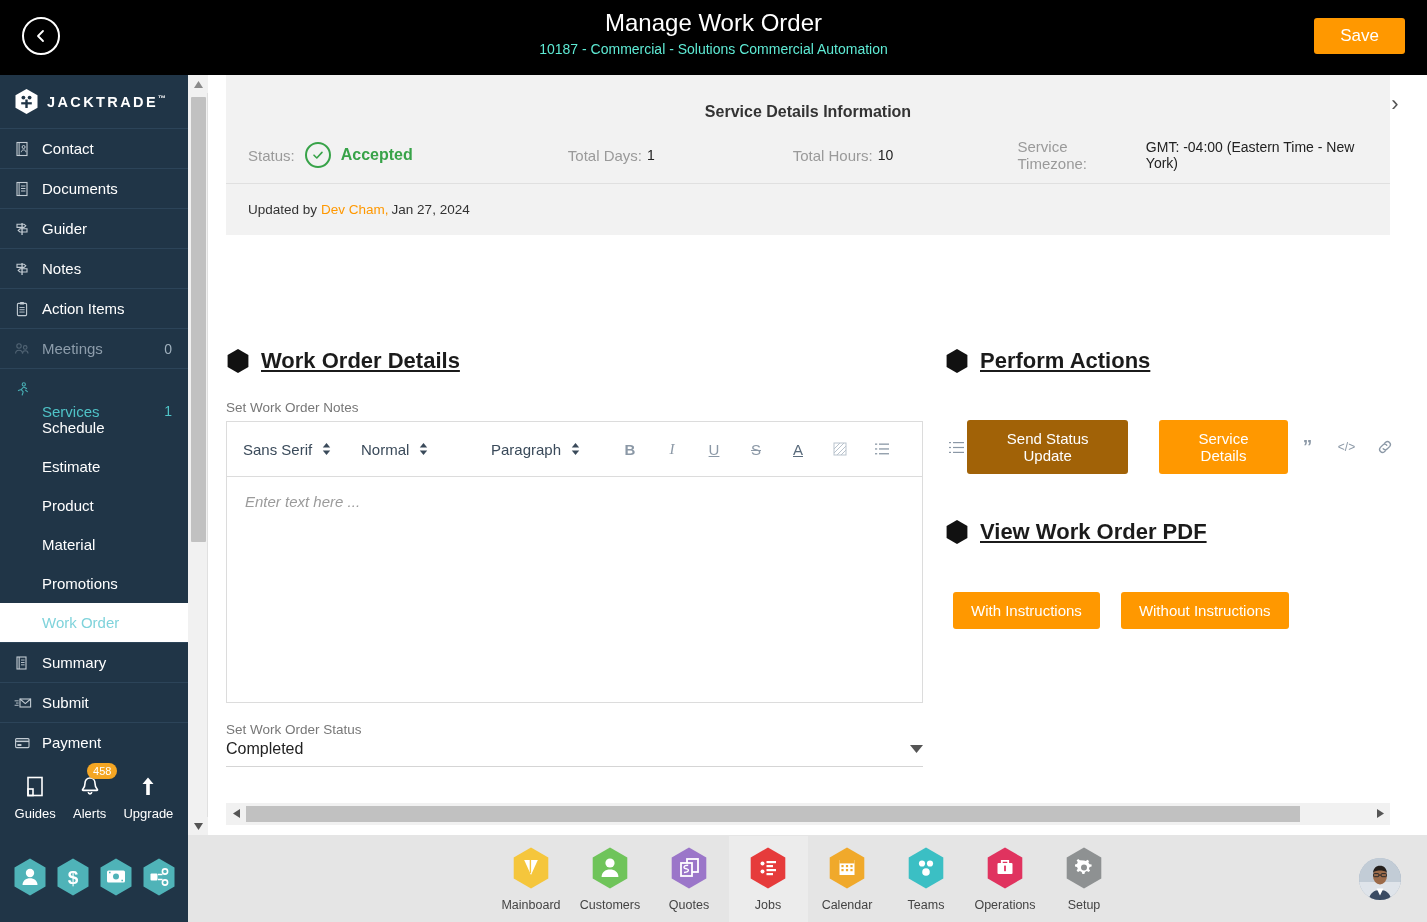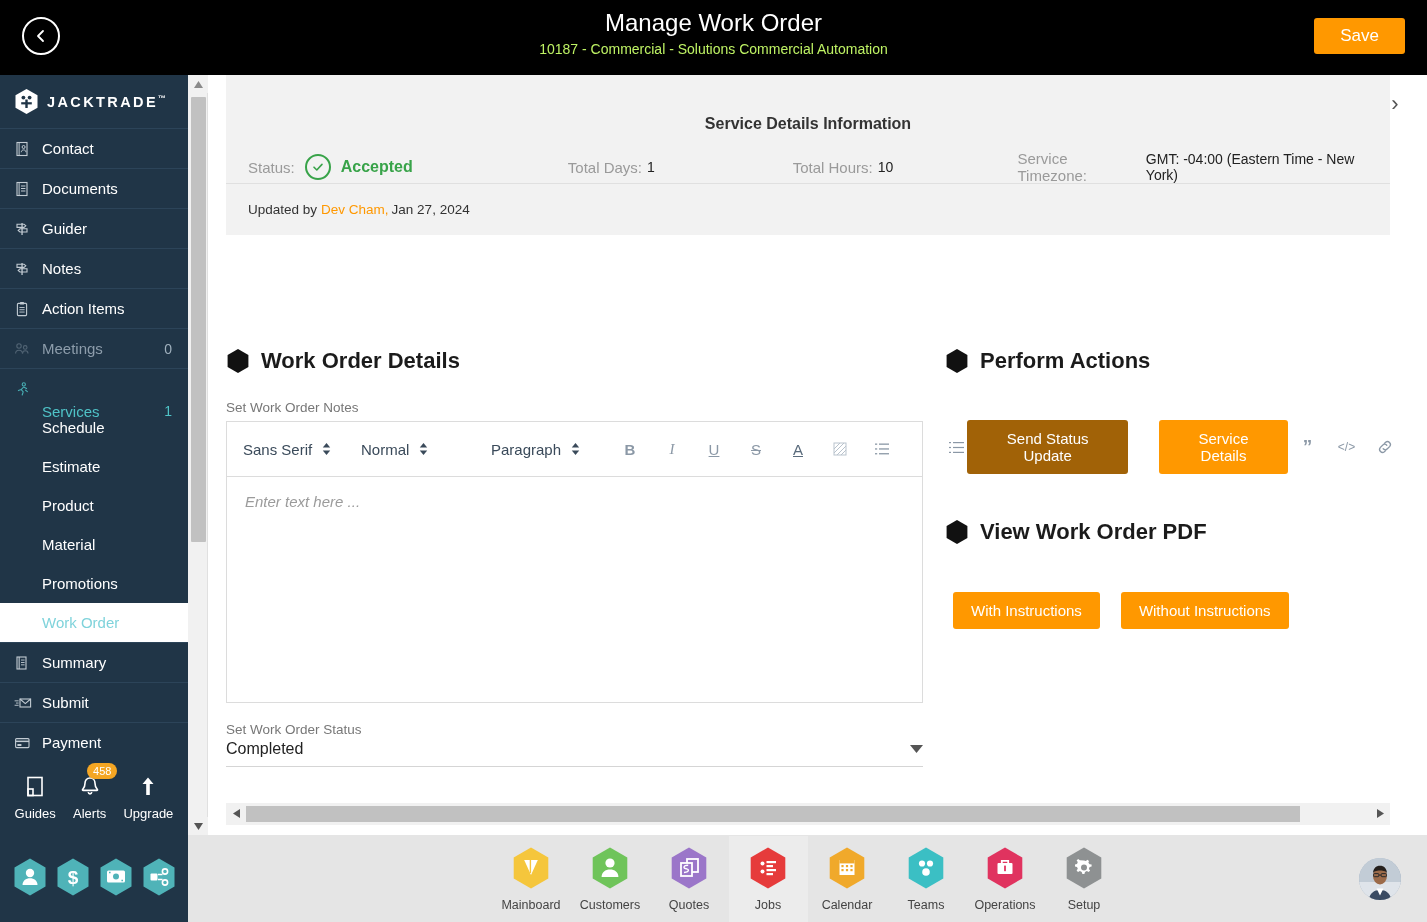--- a/index.html
+++ b/index.html
@@ -21,21 +21,21 @@
     border: 2px solid #ffffff;
     display: flex; align-items: center; justify-content: center;
     cursor: pointer;
   }
   .back-btn svg { display:block; }
   .topbar-titles {
     position: absolute; left: 0; top: 0; width: 1427px;
     text-align: center; padding-top: 8px;
   }
   .topbar-title { color: #ffffff; font-size: 24px; font-weight: 400; line-height: 30px; }
-  .topbar-sub { color: #bef264; font-size: 14px; font-weight: 400; line-height: 20px; margin-top: 1px; }
+  .topbar-sub { color: #5eead4; font-size: 14px; font-weight: 400; line-height: 20px; margin-top: 1px; }
   .save-btn {
     position: absolute; right: 22px; top: 18px;
     background: #ff9800; color: #ffffff;
     border: none; border-radius: 3px;
     font-size: 17px; font-family: "Liberation Sans", sans-serif;
     padding: 8px 26px; cursor: pointer;
   }
 
   
   .sidebar {
@@ -137,21 +137,21 @@
   .tabs-underline {
     position:absolute; left:38px; top:56px; width:1144px; height:2px; background:#2f3e4e;
   }
 
   
   .svc-panel {
     position: absolute; left: 226px; top: 75px; width: 1164px; height: 160px;
     background: #f2f2f2;
   }
   .svc-title {
-    text-align:center; font-size:16px; font-weight:700; color:#333; padding-top: 40px;
+    text-align:center; font-size:16px; font-weight:700; color:#333; padding-top: 28px;
   }
   .svc-row {
     display:flex; align-items:center; padding: 17px 0 0 22px;
   }
   .svc-cell { display:flex; align-items:center; font-size:15px; color:#9a9a9a; }
   .svc-cell b { color:#222; font-weight:400; font-size:14px; margin-left:5px; }
   .status-circle {
     width:26px; height:26px; border-radius:50%; border:2px solid #38a349;
     display:inline-flex; align-items:center; justify-content:center; margin: 0 10px;
   }
@@ -160,21 +160,21 @@
     position:absolute; left:0; bottom:0; width:1164px; height:52px;
     border-top:1px solid #e0e0e0;
     display:flex; align-items:center; padding-left:22px;
     font-size:13.5px; color:#333;
   }
   .svc-updated .uname { color:#ff9800; margin: 0 3px 0 4px; }
 
   
   .sec-head { display:flex; align-items:center; gap:11px; }
   .hexbullet { width:24px; height:26px; flex:none; }
-  .sec-title { font-size:22px; font-weight:700; color:#1b1b1b; }
+  .sec-title { font-size:22px; font-weight:700; color:#1b1b1b;text-decoration:underline; }
 
   .field-label { font-size:13.5px; color:#777; }
 
   
   .editor-box {
     position:absolute; left:226px; width:697px;
     border:1px solid #dcdcdc; background:#ffffff;
   }
   .editor-toolbar {
     height:55px; border-bottom:1px solid #dcdcdc;

